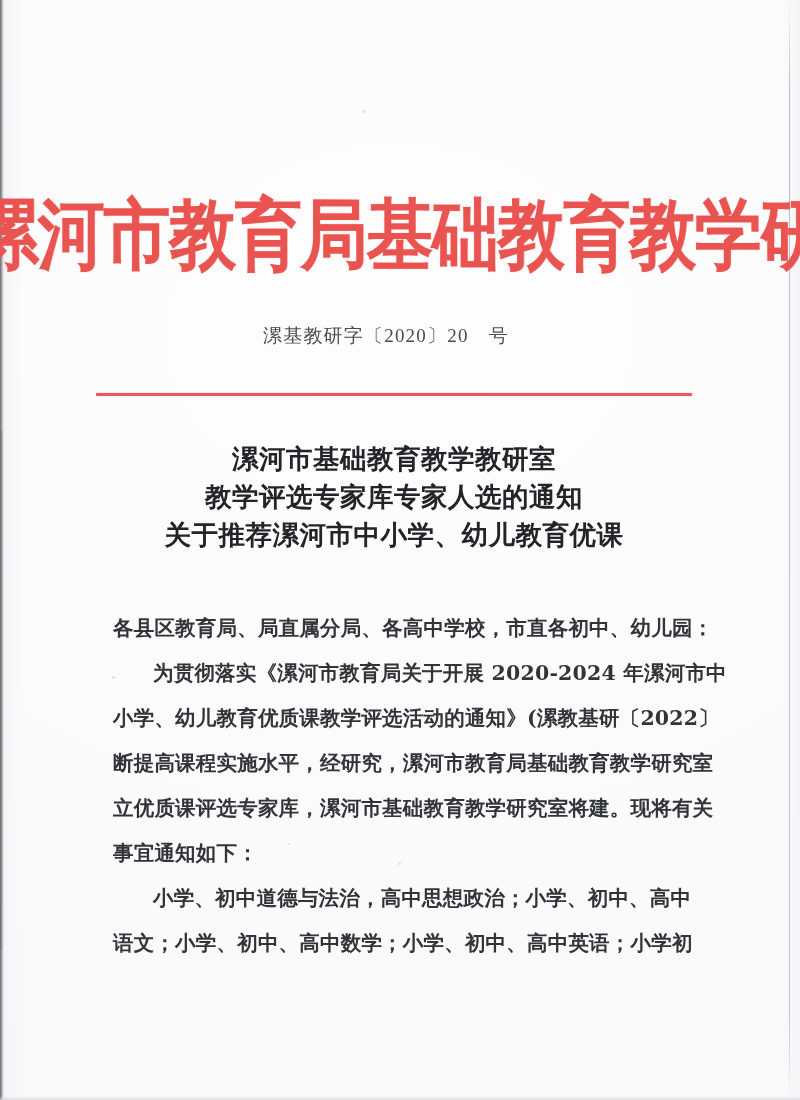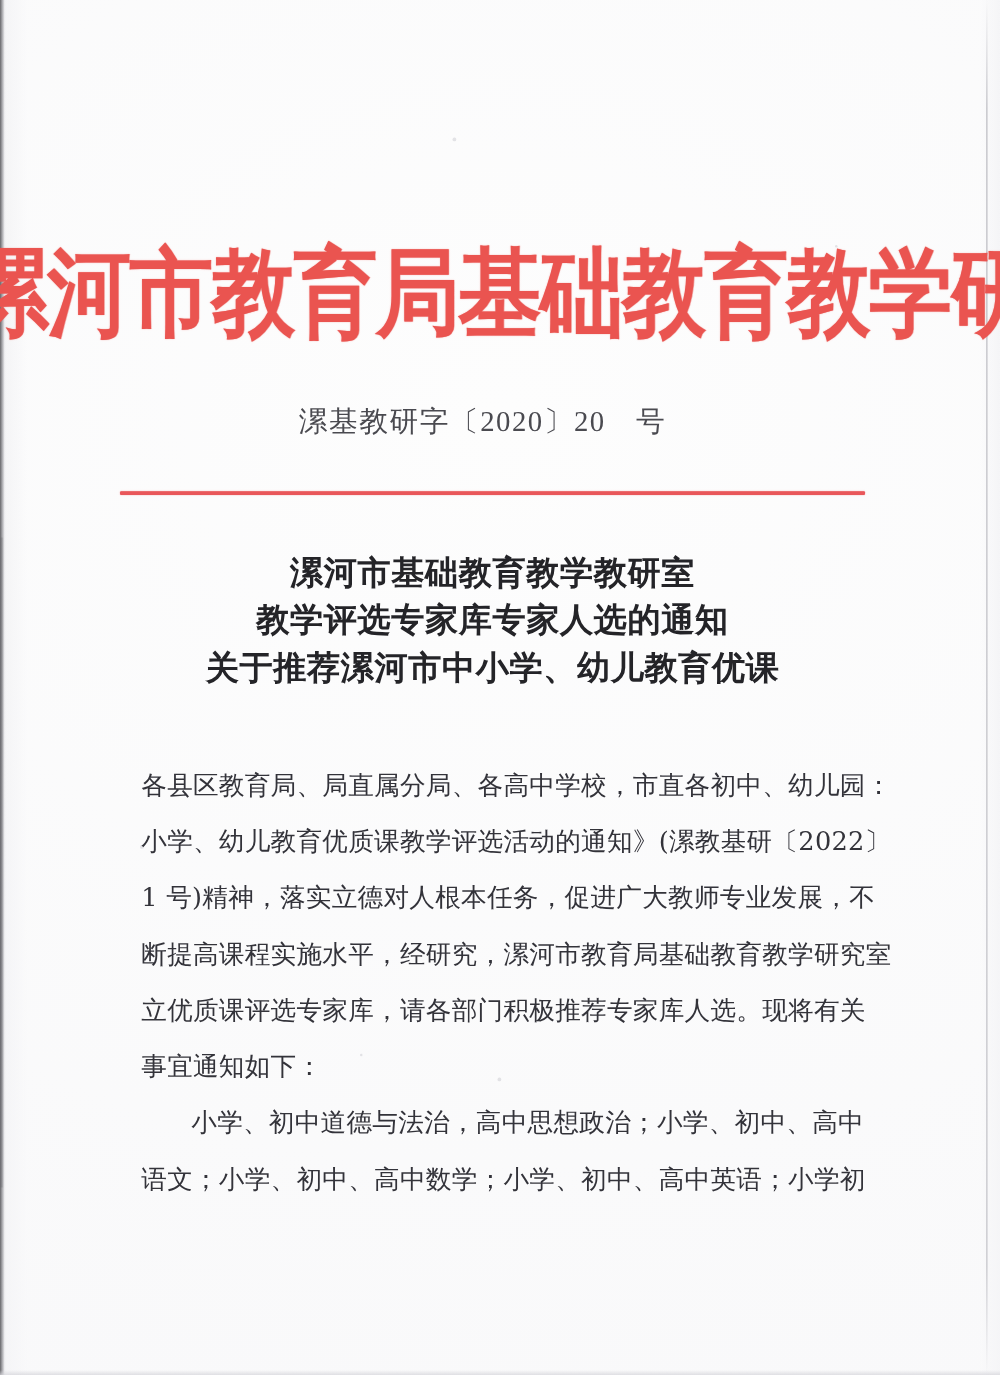--- a/index.html
+++ b/index.html
@@ -82,21 +82,21 @@
       0.5px 0 0 rgba(226,72,68,0.4);
   }
 
   
   .doc-number {
     position: absolute;
     left: 0;
     top: 326px;
     width: 772px;
     text-align: center;
-    font-size: 23px;
+    font-size: 19px;
     line-height: 1;
     color: #4a4a50;
     letter-spacing: 1.2px;
     white-space: pre;
   }
 
   
   .red-rule {
     position: absolute;
     left: 96px;
@@ -125,20 +125,21 @@
     letter-spacing: 0.5px;
     white-space: nowrap;
   }
 
   
   .body-block {
     position: absolute;
     left: 113px;
     top: 606px;
     width: 590px;
+    font-weight: bold;
   }
   .body-line {
     font-family: "DejaVu Serif", "Liberation Serif", serif;
     font-size: 20.5px;
     line-height: 45px;
     color: #33333a;
     letter-spacing: 0.2px;
     white-space: pre;
   }
   .body-line.indent {
@@ -180,22 +181,22 @@
   <div class="red-rule"></div>
 
   <div class="doc-title">
     <div class="tline">漯河市基础教育教学教研室</div>
     <div class="tline">教学评选专家库专家人选的通知</div>
     <div class="tline">关于推荐漯河市中小学、幼儿教育优课</div>
   </div>
 
   <div class="body-block">
     <div class="body-line">各县区教育局、局直属分局、各高中学校，市直各初中、幼儿园：</div>
+    <div class="body-line indent">为贯彻落实《漯河市教育局关于开展 2020-2024 年漯河市中</div>
     <div class="body-line">小学、幼儿教育优质课教学评选活动的通知》(漯教基研〔2022〕</div>
-    <div class="body-line">1 号)精神，落实立德对人根本任务，促进广大教师专业发展，不</div>
     <div class="body-line">断提高课程实施水平，经研究，漯河市教育局基础教育教学研究室</div>
-    <div class="body-line">立优质课评选专家库，请各部门积极推荐专家库人选。现将有关</div>
+    <div class="body-line">立优质课评选专家库，漯河市基础教育教学研究室将建。现将有关</div>
     <div class="body-line">事宜通知如下：</div>
     <div class="body-line indent">小学、初中道德与法治，高中思想政治；小学、初中、高中</div>
     <div class="body-line">语文；小学、初中、高中数学；小学、初中、高中英语；小学初</div>
   </div>
 
 </div>
 
 </body></html>

